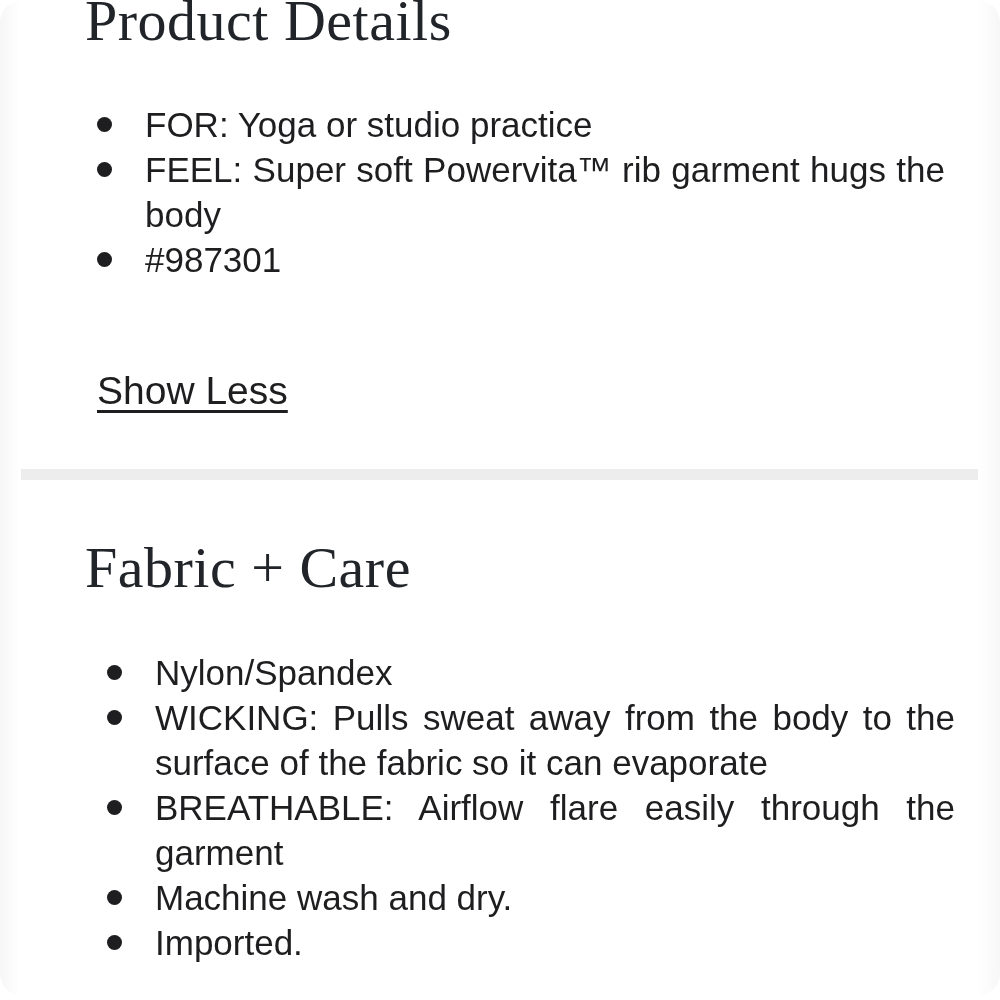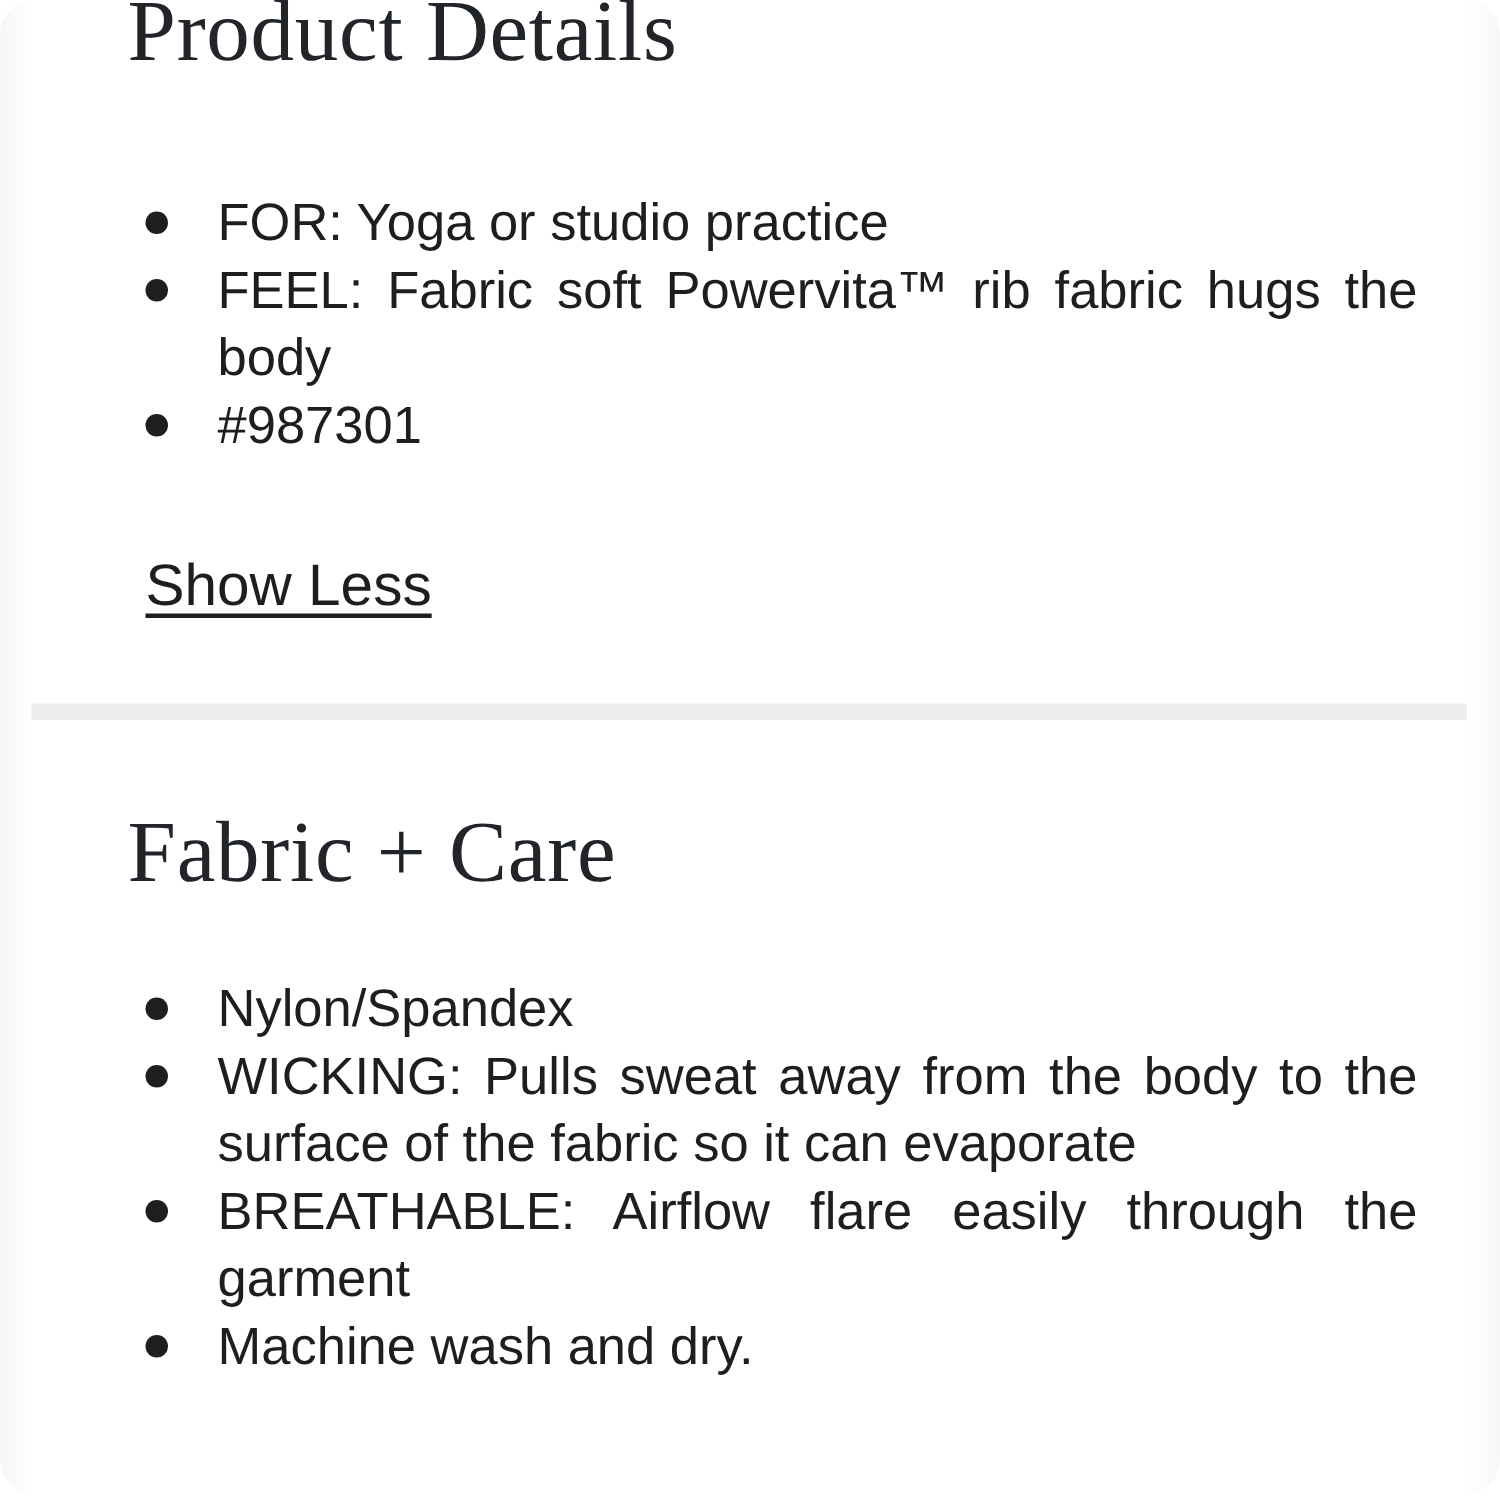--- a/index.html
+++ b/index.html
@@ -34,22 +34,22 @@
   }
   #pd-title{top:-8px;}
   #fc-title{top:539px;text-align:right;}
   ul.feature-list{
     position:absolute;
     left:0;
     margin:0;
     padding:0 0 0 97px;
     list-style:none;
   }
-  #pd-list{top:102px;margin-top:24px;}
-  #fc-list{top:650px;}
+  #pd-list{top:102px;}
+  #fc-list{top:650px;margin-left:10px;}
   ul.feature-list li{
     position:relative;
     padding-left:48px;
     width:800px;
   }
   .bullet{
     position:absolute;
     left:0;
     top:15px;
     width:15px;height:15px;
@@ -97,21 +97,21 @@
   <section>
     <h2 class="section-title" id="pd-title">Product Details</h2>
 
     <ul class="feature-list" id="pd-list">
       <li>
         <span class="bullet"></span>
         <span class="li-text">FOR: Yoga or studio practice</span>
       </li>
       <li>
         <span class="bullet"></span>
-        <span class="li-text">FEEL: Fabric soft Powervita™ rib fabric hugs the body</span>
+        <span class="li-text">FEEL: Super soft Powervita™ rib garment hugs the body</span>
       </li>
       <li>
         <span class="bullet"></span>
         <span class="li-text">#987301</span>
       </li>
     </ul>
 
     <a class="show-less" href="#">Show Less</a>
   </section>
 
@@ -130,19 +130,23 @@
         <span class="li-text">WICKING: Pulls sweat away from the body to the surface of the fabric so it can evaporate</span>
       </li>
       <li>
         <span class="bullet"></span>
         <span class="li-text">BREATHABLE: Airflow flare easily through the garment</span>
       </li>
       <li>
         <span class="bullet"></span>
         <span class="li-text">Machine wash and dry.</span>
       </li>
+      <li>
+        <span class="bullet"></span>
+        <span class="li-text">Imported.</span>
+      </li>
     </ul>
   </section>
 
   <div class="edge left"></div>
   <div class="edge right"></div>
 
 </div>
 
 </body></html>

